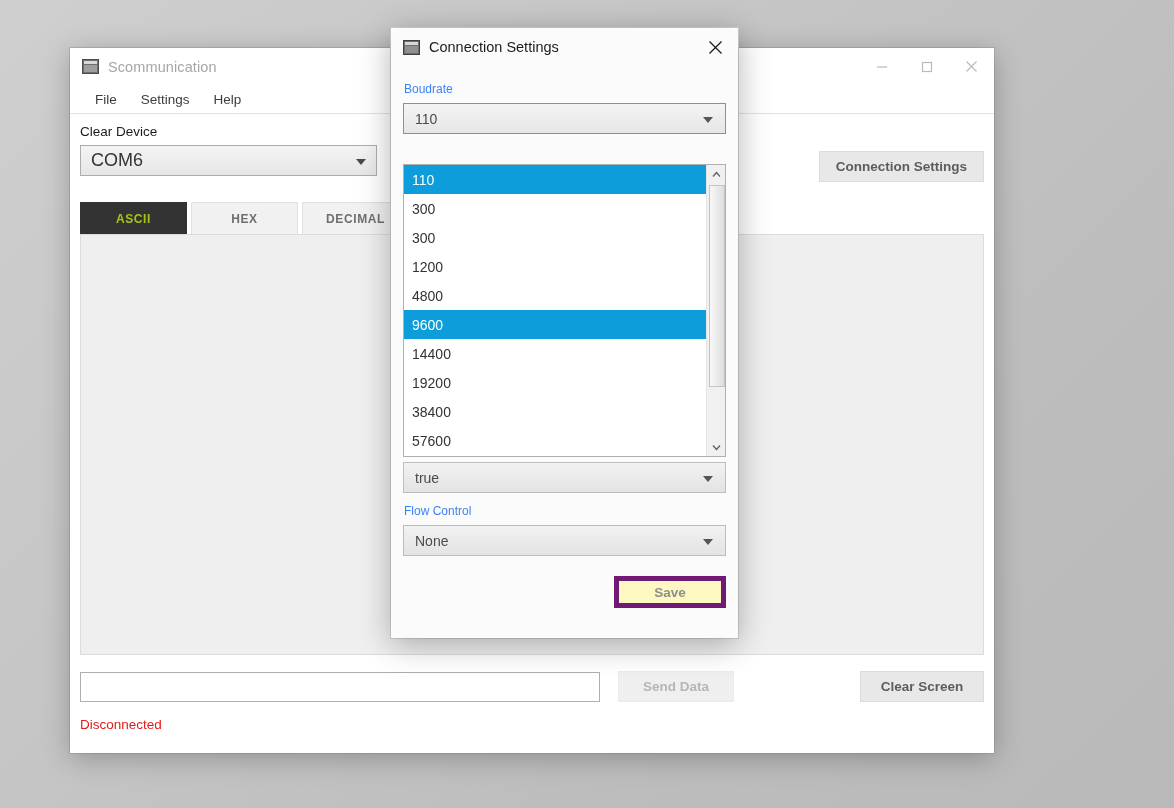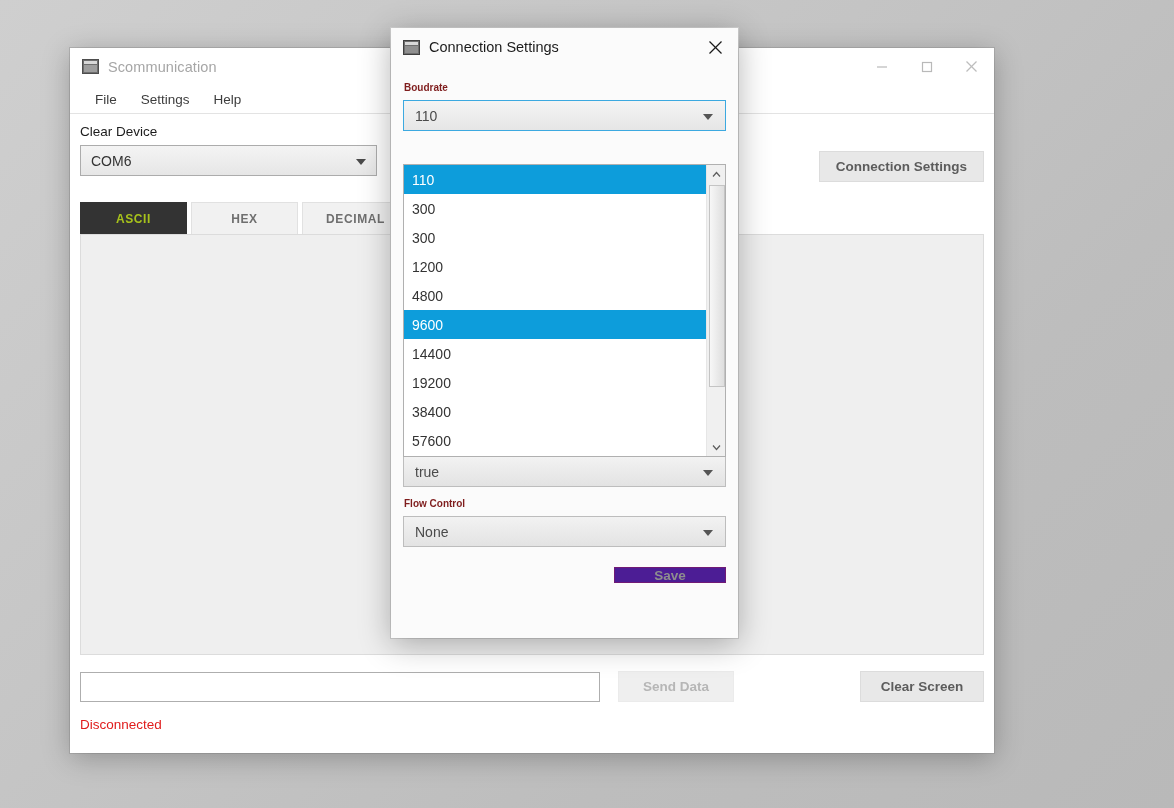--- a/index.html
+++ b/index.html
@@ -97,21 +97,21 @@
   }
   .combo {
     position: relative;
     box-sizing: border-box;
     height: 31px;
     background: linear-gradient(#f4f4f4, #e6e6e6);
     border: 1px solid #acacac;
     display: flex;
     align-items: center;
     padding: 0 28px 0 10px;
-    font-size: 14px;
+    font-size: 18px;
     color: #333333;
   }
   .combo .caret {
     position: absolute;
     right: 10px;
     top: 50%;
     margin-top: -2px;
     width: 0; height: 0;
     border-left: 5px solid transparent;
     border-right: 5px solid transparent;
@@ -238,24 +238,23 @@
   .dlg-title-icon { width: 17px; height: 15px; margin-left: 12px; margin-right: 9px; }
   .dlg-title-text { font-size: 14.5px; color: #1b1b1b; }
   .dlg-close {
     position: absolute;
     right: 0; top: 0;
     width: 46px; height: 38px;
     display: flex; align-items: center; justify-content: center;
   }
   .dlg-body { padding: 5px 12px 0 12px; }
   .dlg-label {
-    font-size: 10px;
-    color: #7f1d1d;
+    font-size: 12px;
+    color: #3b82f6;
     margin: 11px 0 7px 1px;
-    font-weight: bold;
   }
   .dlg-combo {
     position: relative;
     box-sizing: border-box;
     width: 323px;
     height: 31px;
     background: linear-gradient(#f2f2f2, #e3e3e3);
     border: 1px solid #bdbdbd;
     display: flex;
     align-items: center;
@@ -332,23 +331,23 @@
   }
   .dd-arrow.bottom { position: absolute; bottom: 0; left: 0; right: 0; }
 
   .save-row {
     display: flex;
     justify-content: flex-end;
     margin-top: 20px;
   }
   #save-btn {
     min-width: 112px;
-    height: 16px;
-    background: #4c1d95;
-    border: 1px solid #701a75;
+    height: 32px;
+    background: #fef9c3;
+    border: 5px solid #701a75;
     color: #8e8e8e;
   }
 </style>
 </head>
 <body>
 
 <div class="app-window">
 
   <div class="title-bar">
     <span class="title-icon">

